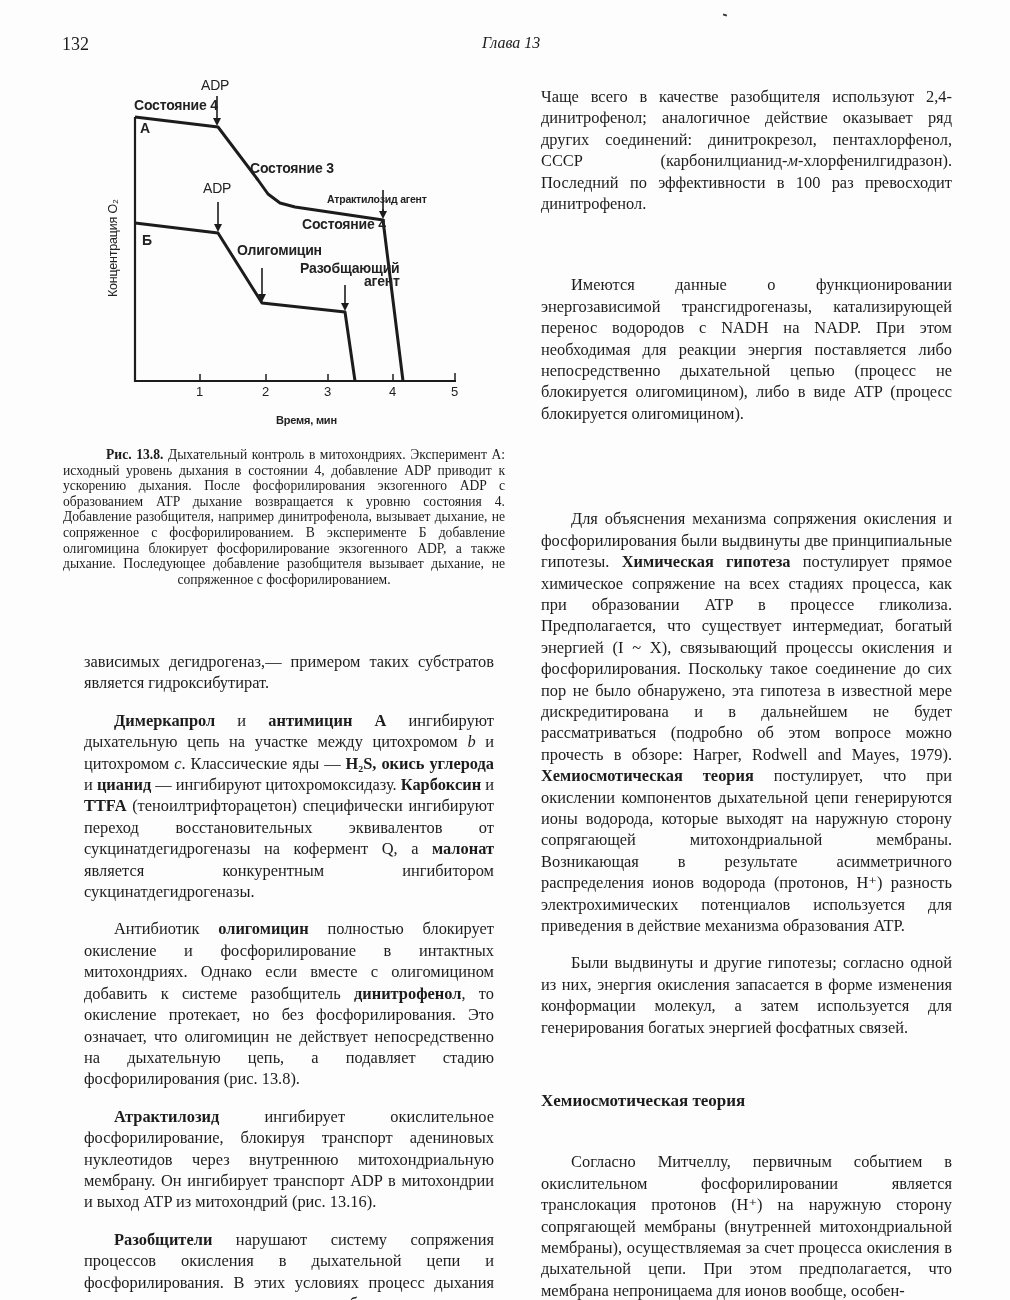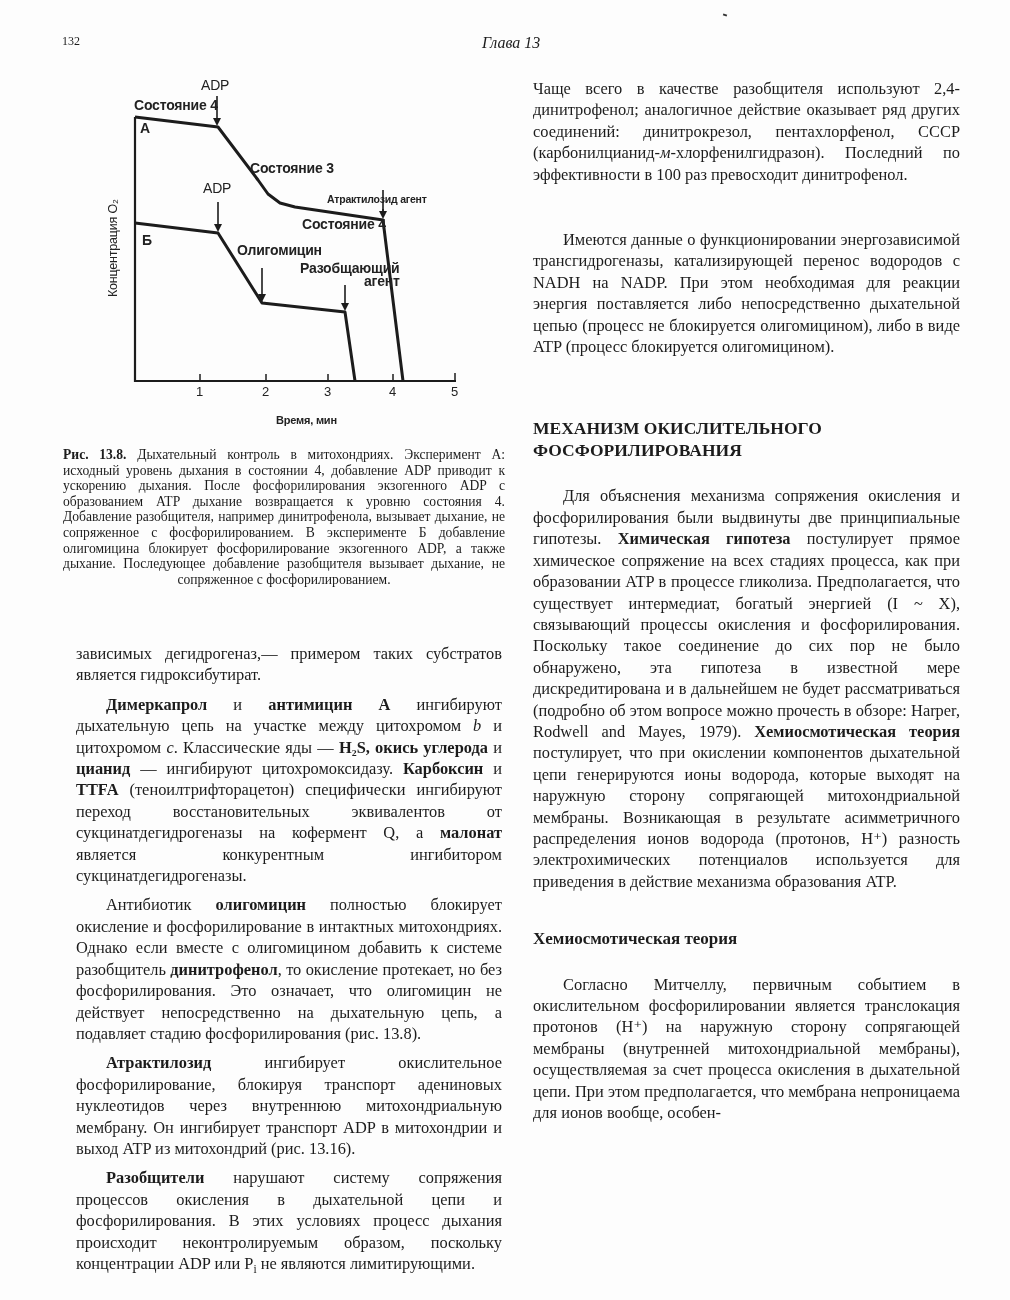--- a/index.html
+++ b/index.html
@@ -1,35 +1,35 @@
 <!DOCTYPE html>
 <html><head>
 <meta charset="utf-8">
 <style>
   html, body { margin: 0; padding: 0; background: #fdfdfd; }
   body { width: 1010px; height: 1300px; position: relative; overflow: hidden;
          font-family: "Liberation Serif", "DejaVu Serif", serif; color: #1c1c1c; }
-  .page-number { position: absolute; left: 62px; top: 34px; font-size: 12px; }
+  .page-number { position: absolute; left: 62px; top: 34px; font-size: 18px; }
   .running-head { position: absolute; left: 482px; top: 34px; font-size: 16px; font-style: italic; }
   .speck { position: absolute; left: 723px; top: 14px; width: 4px; height: 2px; background: #333; transform: rotate(20deg); }
 
   .figure { position: absolute; left: 95px; top: 70px; width: 410px; height: 370px; }
   .figure svg { position: absolute; left: 0; top: 0; }
   .fig-label { position: absolute; font-family: "Liberation Sans", "DejaVu Sans", sans-serif;
                font-size: 14px; font-weight: bold; color: #222; white-space: nowrap; letter-spacing: -0.2px; }
   .fig-label.adp { font-size: 14px; font-weight: normal; }
   .fig-label.tick { font-size: 13px; font-weight: normal; }
   .fig-label.ylabel { transform: rotate(-90deg); transform-origin: left top; font-size: 12.5px; font-weight: normal; }
 
   .caption { position: absolute; left: 63px; top: 447px; width: 442px; font-size: 13.6px; line-height: 15.6px;
              text-align: justify; text-align-last: center; }
-  .caption b { font-weight: bold; }
+  .caption b { font-weight: bold; margin-left: 43px; }
 
   .col { position: absolute; font-size: 16.4px; line-height: 21.4px; text-align: justify; }
-  .col p { margin: 8px; }
+  .col p { margin: 16px; }
   .col p.ind { text-indent: 30px; }
   .col b { font-weight: bold; }
   .left-col { left: 68px; top: 635px; width: 442px; }
   .right-col { left: 525px; top: 70px; width: 443px; }
   .h2 { font-weight: bold; font-size: 17px; margin: 0; }
   .h1 { font-weight: bold; font-size: 17.5px; line-height: 22px; text-transform: none; margin: 0; text-align: left; }
   .spacer-sm { height: 20px; }
   .spacer-md { height: 8px; }
   sub, sup { font-size: 70%; line-height: 0; }
 </style>
@@ -106,20 +106,20 @@
   <p class="ind"><b>Атрактилозид</b><span> ингибирует окислительное фосфорилирование, блокируя транспорт адениновых нуклеотидов через внутреннюю митохондриальную мембрану. Он ингибирует транспорт ADP в митохондрии и выход ATP из митохондрий (рис. 13.16).</span></p>
   <p class="ind"><b>Разобщители</b><span> нарушают систему сопряжения процессов окисления в дыхательной цепи и фосфорилирования. В этих условиях процесс дыхания происходит неконтролируемым образом, поскольку концентрации ADP или P</span><sub>i</sub><span> не являются лимитирующими.</span></p>
 </div>
 
 <div class="col right-col">
   <p><span>Чаще всего в качестве разобщителя используют 2,4-динитрофенол; аналогичное действие оказывает ряд других соединений: динитрокрезол, пентахлорфенол, CCCP (карбонилцианид-</span><i>м</i><span>-хлорфенилгидразон). Последний по эффективности в 100 раз превосходит динитрофенол.</span></p>
   <div class="spacer-sm"></div>
   <div class="spacer-md"></div>
   <p class="ind">Имеются данные о функционировании энергозависимой трансгидрогеназы, катализирующей перенос водородов с NADH на NADP. При этом необходимая для реакции энергия поставляется либо непосредственно дыхательной цепью (процесс не блокируется олигомицином), либо в виде ATP (процесс блокируется олигомицином).</p>
   <div style="height:44px"></div>
-  <p class="h1"><span>МЕХАНИЗМ ОКИСЛИТЕЛЬНОГО</span><br><span>ФОСФОРИЛИРОВАНИЯ</span></p>
   <div class="spacer-md"></div>
   <p class="ind"><span>Для объяснения механизма сопряжения окисления и фосфорилирования были выдвинуты две принципиальные гипотезы. </span><b>Химическая гипотеза</b><span> постулирует прямое химическое сопряжение на всех стадиях процесса, как при образовании ATP в процессе гликолиза. Предполагается, что существует интермедиат, богатый энергией (I ~ X), связывающий процессы окисления и фосфорилирования. Поскольку такое соединение до сих пор не было обнаружено, эта гипотеза в известной мере дискредитирована и в дальнейшем не будет рассматриваться (подробно об этом вопросе можно прочесть в обзоре: Harper, Rodwell and Mayes, 1979). </span><b>Хемиосмотическая теория</b><span> постулирует, что при окислении компонентов дыхательной цепи генерируются ионы водорода, которые выходят на наружную сторону сопрягающей митохондриальной мембраны. Возникающая в результате асимметричного распределения ионов водорода (протонов, H⁺) разность электрохимических потенциалов используется для приведения в действие механизма образования ATP.</span></p>
+  <p class="ind">Были выдвинуты и другие гипотезы; согласно одной из них, энергия окисления запасается в форме изменения конформации молекул, а затем используется для генерирования богатых энергией фосфатных связей.</p>
   <div class="spacer-sm"></div>
   <p class="h2">Хемиосмотическая теория</p>
   <div class="spacer-md"></div>
   <p class="ind">Согласно Митчеллу, первичным событием в окислительном фосфорилировании является транслокация протонов (H⁺) на наружную сторону сопрягающей мембраны (внутренней митохондриальной мембраны), осуществляемая за счет процесса окисления в дыхательной цепи. При этом предполагается, что мембрана непроницаема для ионов вообще, особен-</p>
 </div>
 
 </body></html>

